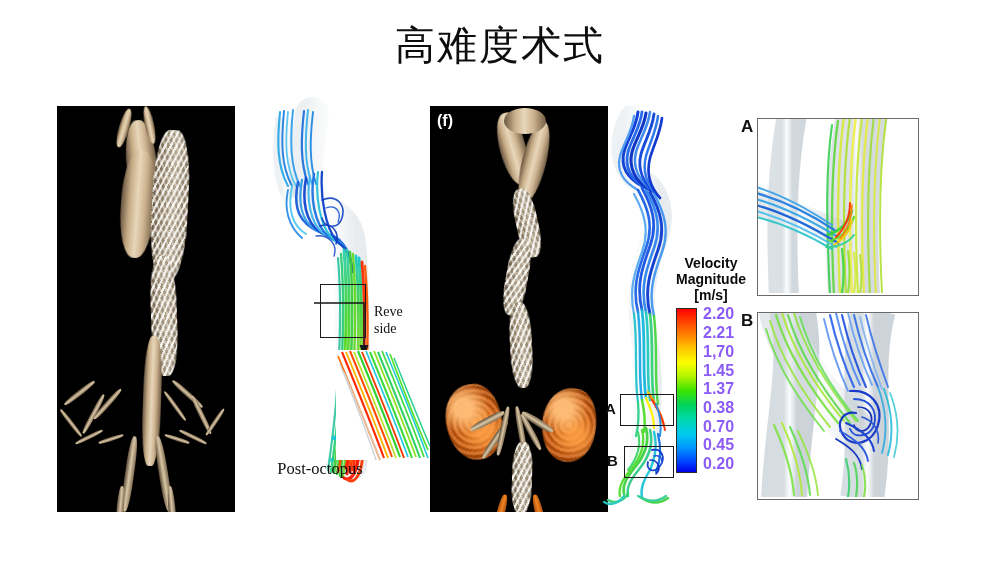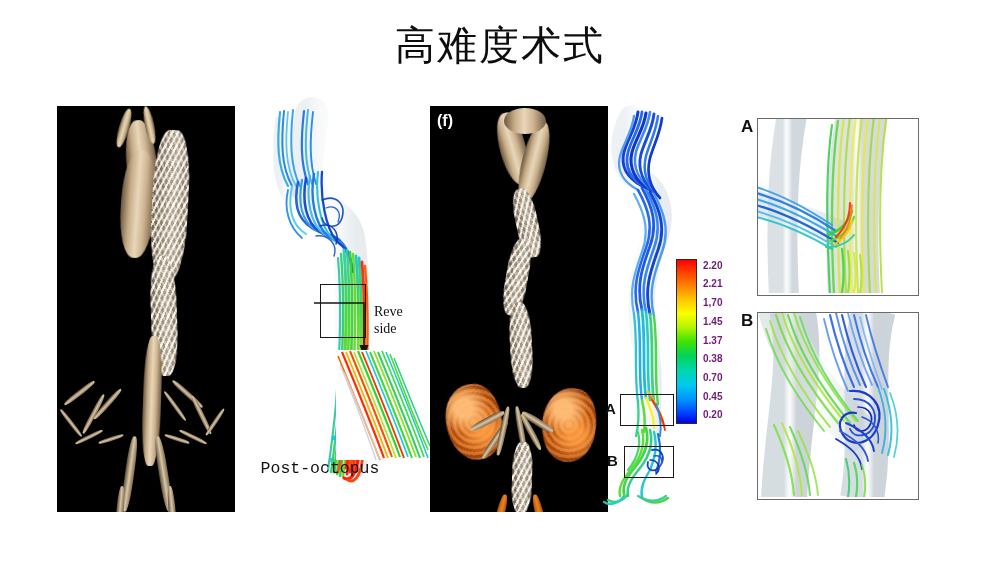--- a/index.html
+++ b/index.html
@@ -106,21 +106,21 @@
     font-family: "Liberation Serif", serif;
     font-size: 14px;
     color: #111111;
     line-height: 1.28;
     white-space: nowrap;
     overflow: hidden;
   }
   
   .caption {
     position: absolute;
-    font-family: Liberation Mono, monospace;
+    font-family: Liberation Serif, serif;
     font-size: 16.5px;
     color: #111111;
     text-align: center;
     line-height: 1.22;
     white-space: nowrap;
   }
   
   .legend { position: absolute; }
   .legend-title {
     font-family: "Liberation Sans", sans-serif;
@@ -158,22 +158,22 @@
   .cticks {
     display: flex;
     flex-direction: column;
     justify-content: space-between;
     margin-left: 6px;
     height: 163px;
   }
   .ctick {
     font-family: "Liberation Sans", sans-serif;
     font-weight: bold;
-    font-size: 10px;
-    color: #701a75;
+    font-size: 16px;
+    color: #8b5cf6;
     line-height: 1;
     height: 13.5px;
     display: flex;
     align-items: center;
   }
 </style>
 </head>
 <body>
 
 <div class="slide">
@@ -440,20 +440,25 @@
     </svg>
 
     <div class="roi" style="left:28px; top:284px; width:52px; height:30px;"></div>
     <div class="roi-label" style="left:13px; top:290px;">A</div>
 
     <div class="roi" style="left:32px; top:336px; width:48px; height:30px;"></div>
     <div class="roi-label" style="left:15px; top:342px;">B</div>
   </div>
 
   <div class="legend" style="left:676px; top:255px;">
+    <div class="legend-title">
+      <div>Velocity</div>
+      <div>Magnitude</div>
+      <div>[m/s]</div>
+    </div>
     <div class="legend-body">
       <div class="cbar"></div>
       <div class="cticks">
         <div class="ctick">2.20</div>
         <div class="ctick">2.21</div>
         <div class="ctick">1,70</div>
         <div class="ctick">1.45</div>
         <div class="ctick">1.37</div>
         <div class="ctick">0.38</div>
         <div class="ctick">0.70</div>

